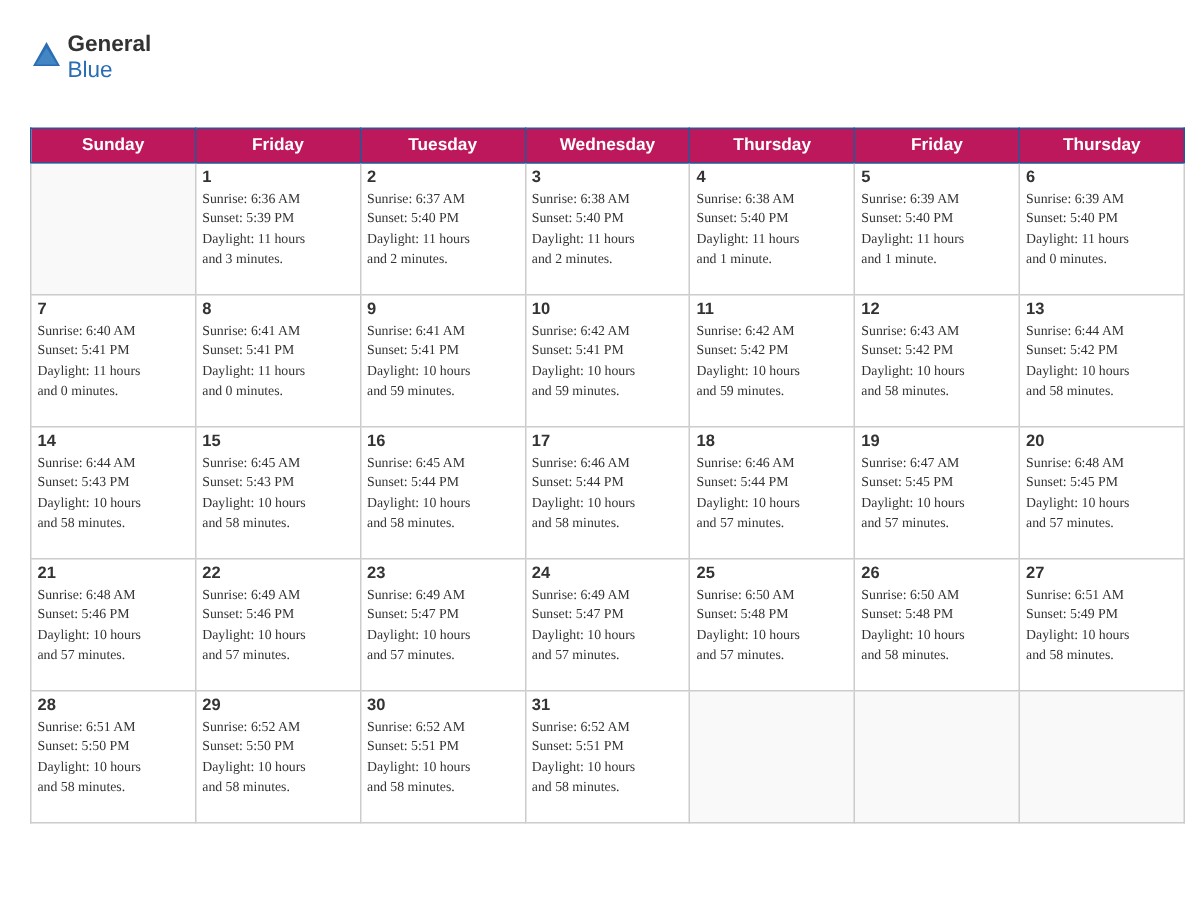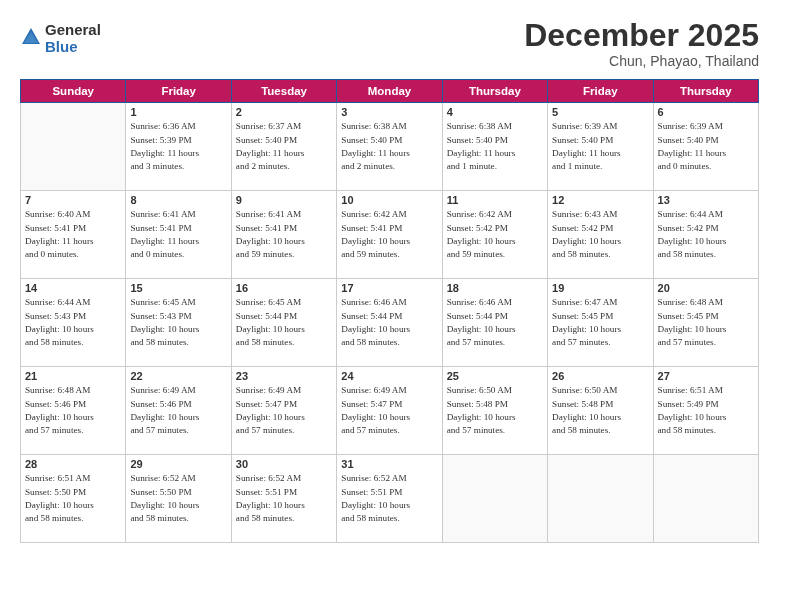--- a/index.html
+++ b/index.html
@@ -6,23 +6,24 @@
     body {
       font-family: Arial, sans-serif;
       background: #fff;
       width: 792px;
       height: 612px;
       overflow: hidden;
     }
     .page {
       width: 792px;
       height: 501px;
-      padding: 18px 33px 14px 20px;
+      padding: 18px 2px 14px 20px;
       display: flex;
       flex-direction: column;
+      gap: 20px;
     }
     .header {
       display: flex;
       justify-content: space-between;
       align-items: flex-start;
       margin-bottom: 10px;
     }
     .logo {
       display: flex;
       align-items: center;
@@ -33,21 +34,21 @@
       flex-direction: column;
       line-height: 1.1;
     }
     .logo-general {
       font-size: 15px;
       font-weight: bold;
       color: #333;
     }
     .logo-blue {
       font-size: 15px;
-      font-weight: bold;
+      font-weight: normal;
       color: #2a6db5;
     }
     .logo-icon {
       width: 22px;
       height: 22px;
       margin-right: 3px;
       margin-top: -4px;
     }
     .title-block {
       text-align: right;
@@ -109,33 +110,29 @@
     <div class="logo">
       <svg class="logo-icon" viewBox="0 0 22 22">
         <polygon points="11,2 20,18 2,18" fill="#2a6db5"></polygon>
         <polygon points="11,6 18,17 4,17" fill="#5a9fd4" opacity="0.5"></polygon>
       </svg>
       <div class="logo-text">
         <span class="logo-general">General</span>
         <span class="logo-blue">Blue</span>
       </div>
     </div>
-    <div class="title-block">
-      <div class="month-title">December 2025</div>
-      <div class="location">Chun, Phayao, Thailand</div>
-    </div>
   </div>
 
   <table class="calendar">
     <thead>
       <tr>
         <th>Sunday</th>
         <th>Friday</th>
         <th>Tuesday</th>
-        <th>Monday</th>
+        <th>Wednesday</th>
         <th>Thursday</th>
         <th>Friday</th>
         <th>Thursday</th>
       </tr>
     </thead>
     <tbody id="calendar-body">
     <tr>
           <td class="empty-cell"></td>
           <td>
             <span class="day-num">1</span>

